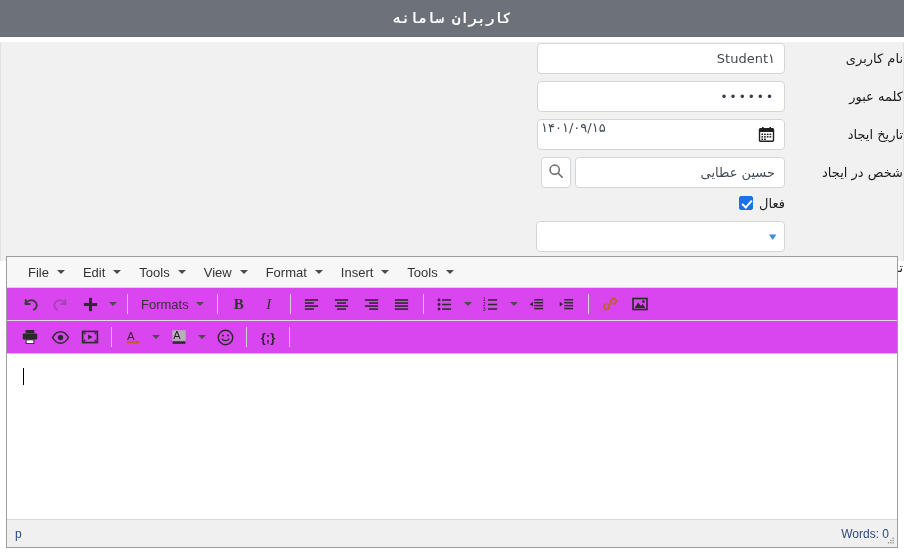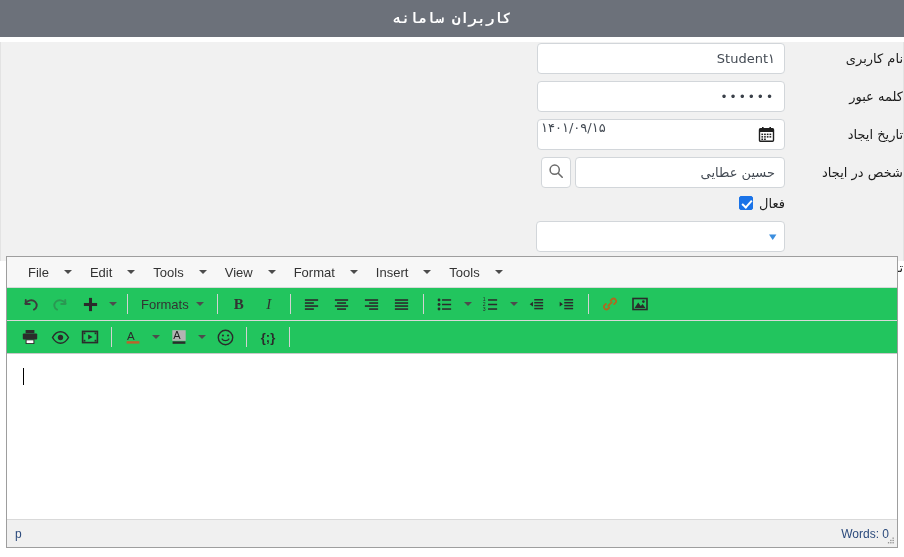--- a/index.html
+++ b/index.html
@@ -176,33 +176,33 @@
     display: flex;
     align-items: center;
     padding-left: 12px;
   }
   .menu-item {
     font-size: 13px;
     color: #333333;
     padding: 4px 9px;
     display: flex;
     align-items: center;
-    gap: 15px;
+    gap: 8px;
     cursor: pointer;
     font-family: "Liberation Sans", sans-serif;
   }
   .caret {
     width: 0; height: 0;
     border-left: 4px solid transparent;
     border-right: 4px solid transparent;
     border-top: 4px solid #4c4c4c;
     display: inline-block;
   }
   .toolbar {
-    background: #22c55e;
+    background: #d946ef;
     border-bottom: 1px solid #d9d9d9;
     display: flex;
     align-items: center;
     height: 33px;
     padding-left: 8px;
   }
   .toolbar.row2 { border-bottom: 1px solid #c9c9c9; }
   .tb-btn {
     width: 30px; height: 27px;
     display: flex;

